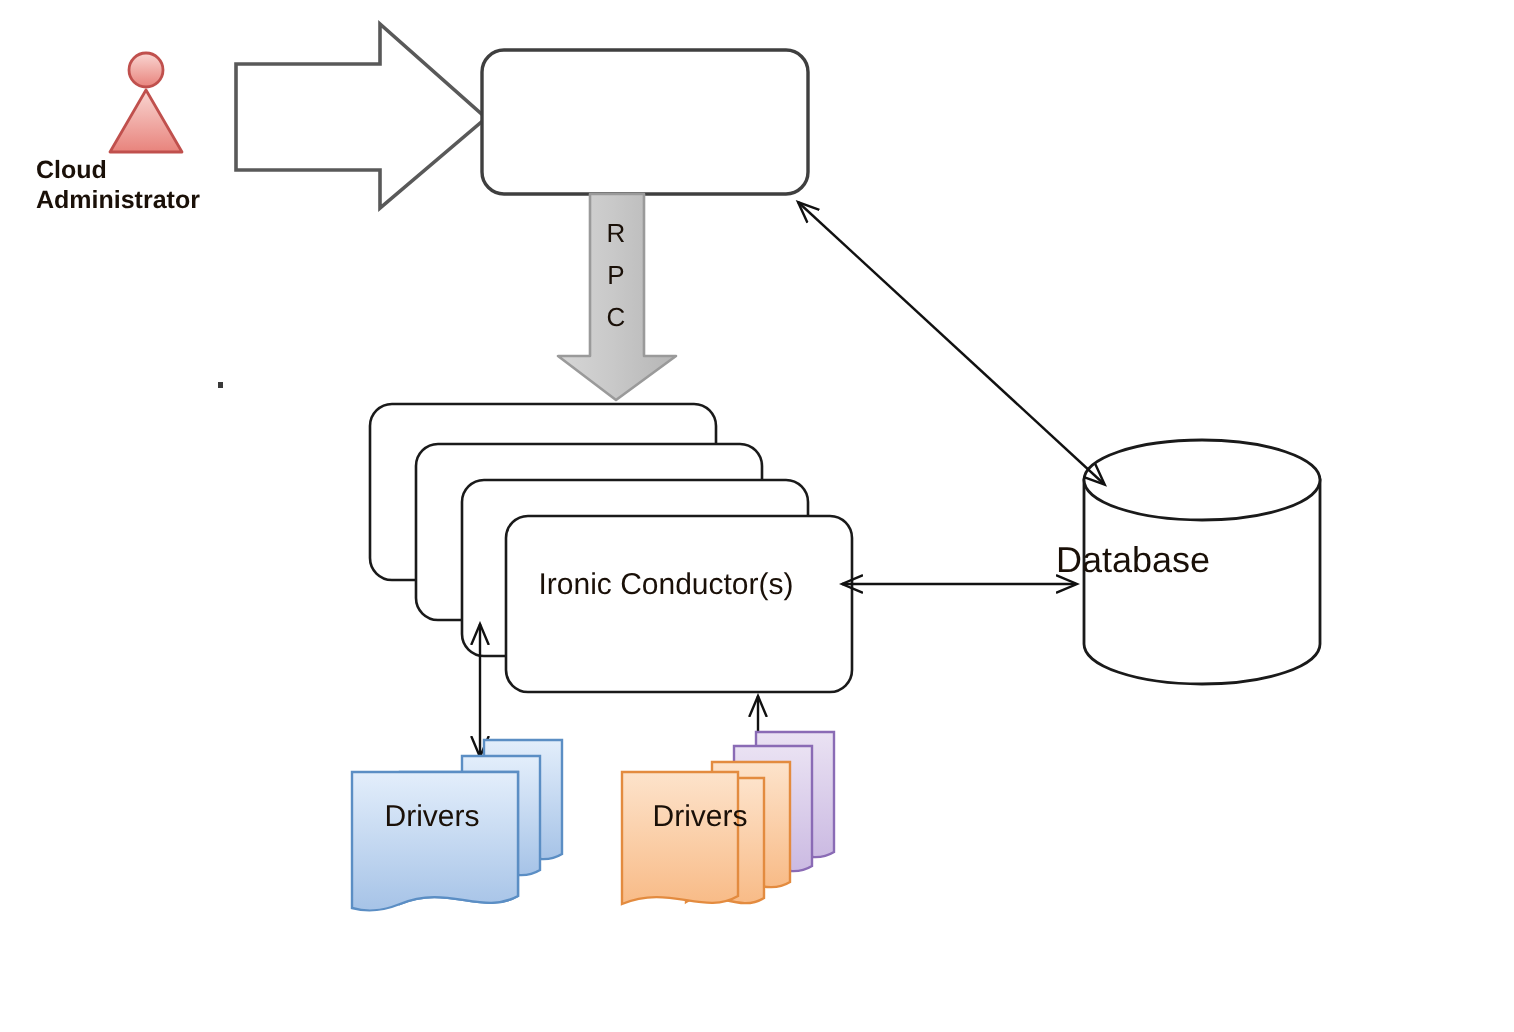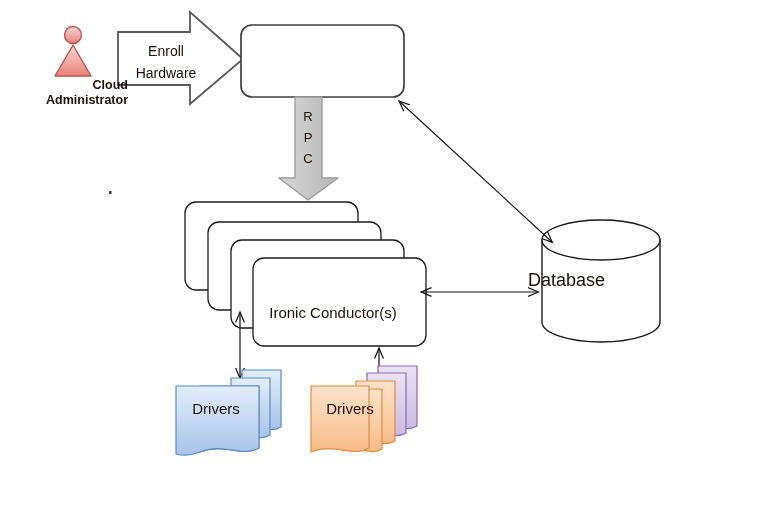--- a/index.html
+++ b/index.html
@@ -32,21 +32,21 @@
     pointer-events: none;
   }
   #actor-label {
     left: 18px;
     top: 78px;
     width: 110px;
     font-size: 12.5px;
     font-weight: bold;
     line-height: 15px;
     color: #1a1008;
-    text-align: right;
+    text-align: left;
     white-space: normal;
   }
   #enroll-label {
     left: 118px;
     top: 40px;
     width: 96px;
     font-size: 14px;
     line-height: 22px;
     text-align: center;
     white-space: normal;
@@ -66,21 +66,20 @@
     line-height: 21px;
     text-align: center;
     white-space: normal;
   }
   #conductor-label {
     left: 258px;
     top: 284px;
     width: 150px;
     font-size: 15px;
     text-align: center;
-    margin-top: 20px;
   }
   #database-label {
     left: 528px;
     top: 270px;
     width: 120px;
     font-size: 18px;
     text-align: left;
   }
   #drivers-blue-label {
     left: 176px;
@@ -185,21 +184,20 @@
       <path d="M259,386 L259,448 C241,458 224,442 200,452 L200,386 Z" fill="url(#gradBlue)" stroke="#5b8ec4" stroke-width="1.2"></path>
       <path d="M176,386 L176,452 L200,452 L200,386 Z" fill="url(#gradBlue)" stroke="none"></path>
       <path d="M259,386 L259,448 C241,458 224,442 200,452 C190,456 183,456 176,454 L176,386 Z" fill="url(#gradBlue)" stroke="#5b8ec4" stroke-width="1.2"></path>
     </g>
 
     <rect x="109" y="191" width="2.5" height="3" fill="#3a3a3a"></rect>
   </svg>
 
   <div class="lbl" id="actor-label">Cloud Administrator</div>
 
-  <div class="lbl" id="enroll-label">Enroll Hardware</div>
 
 
   <div class="lbl" id="rpc-label">
     <span>R</span><br>
     <span>P</span><br>
     <span>C</span>
   </div>
 
   <div class="lbl" id="conductor-label">Ironic Conductor(s)</div>
 

